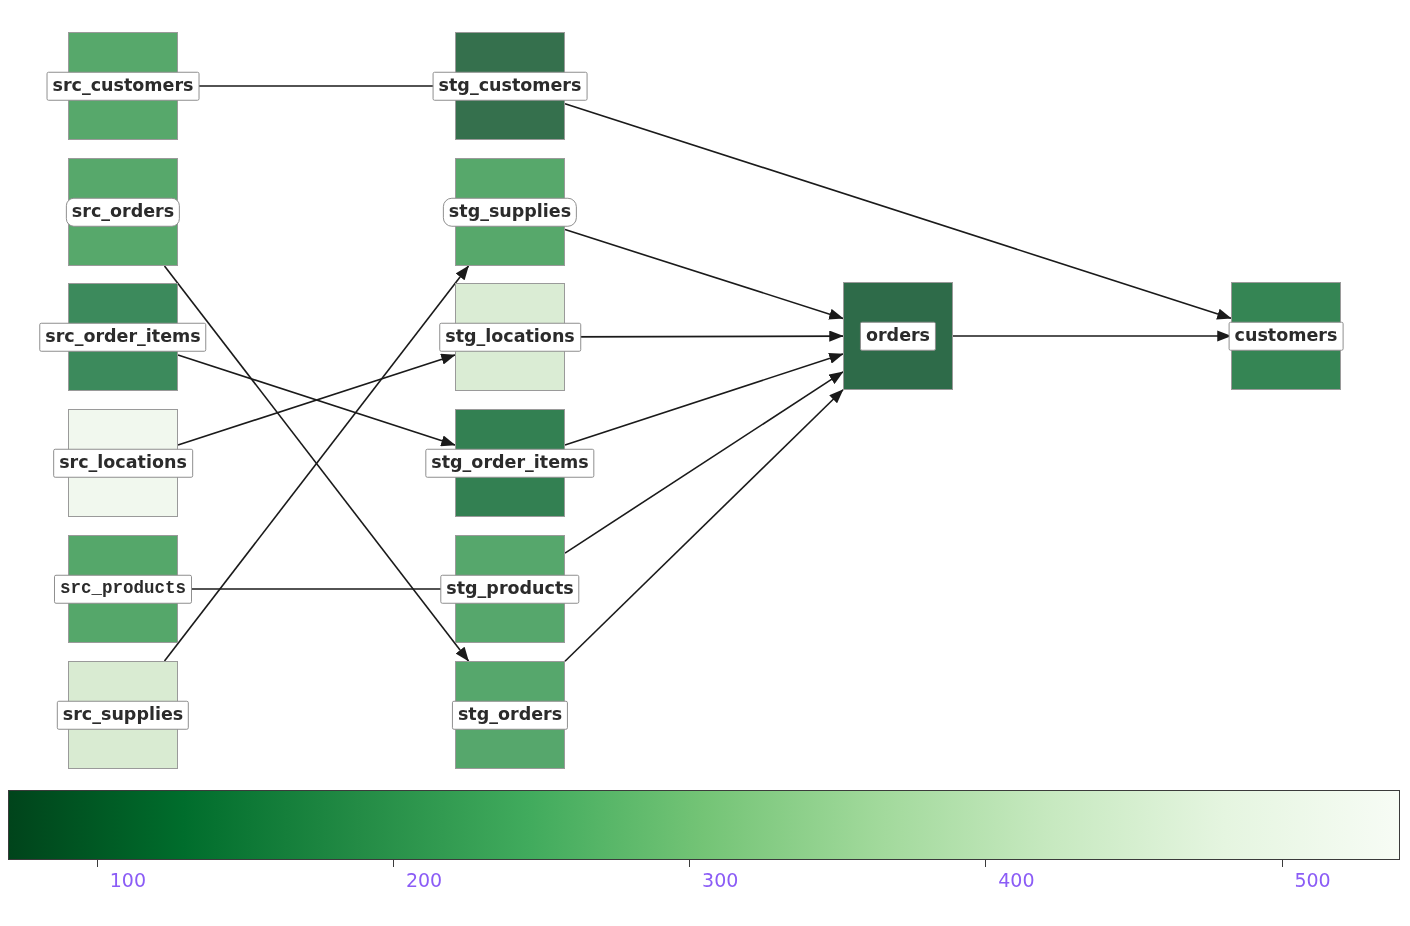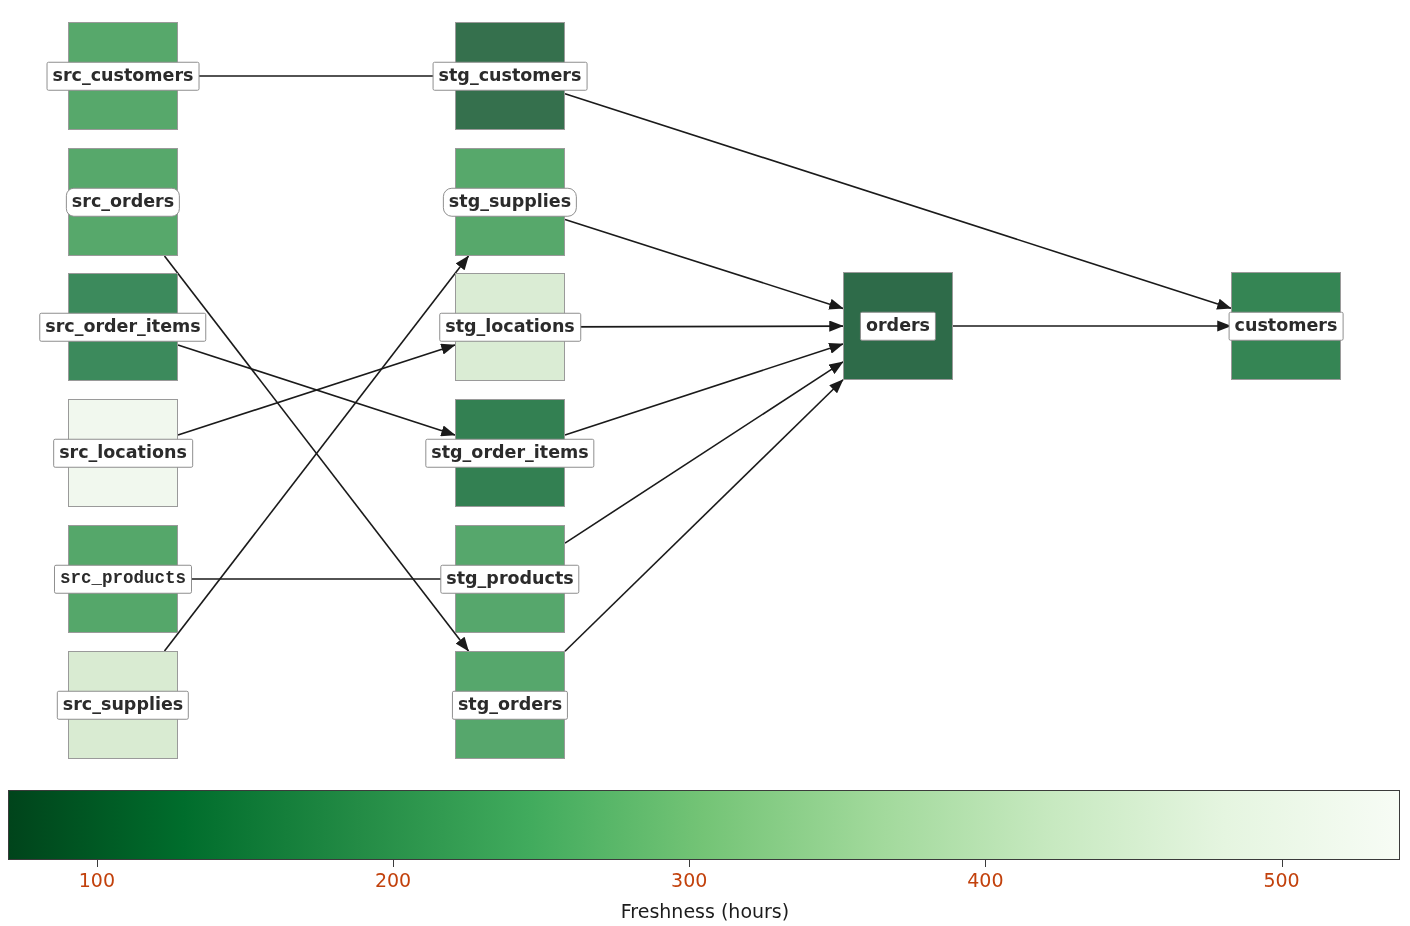--- a/index.html
+++ b/index.html
@@ -11,21 +11,21 @@
     position: relative;
     width: 1410px;
     height: 926px;
     background: #ffffff;
     font-family: "DejaVu Sans", sans-serif;
     overflow: hidden;
   }
   
   #graph-area {
     position: absolute;
-    left: 0; top: 2px;
+    left: 0; top: 12px;
     width: 1410px;
     height: 780px;
   }
   #edge-layer {
     position: absolute;
     left: 0; top: 0;
     width: 1410px;
     height: 780px;
     pointer-events: none;
   }
@@ -71,23 +71,24 @@
     top: 80px;
     width: 1px;
     height: 7px;
     background: #3b3b3b;
   }
   .cb-ticklabel {
     position: absolute;
     top: 89px;
     transform: translateX(-50%);
     font-size: 19px;
-    color: #c2410c;
+    color: #8b5cf6;
     font-family: "DejaVu Sans", sans-serif;
     white-space: nowrap;
+    margin-left: 31px;
   }
   #cb-axis-label {
     position: absolute;
     top: 120px;
     left: 0;
     width: 1410px;
     text-align: center;
     font-size: 19px;
     color: #1c1c1c;
     font-family: "DejaVu Sans", sans-serif;
@@ -164,16 +165,15 @@
         <div class="cb-ticklabel" style="left: 96.8511px;">100</div>
         <div class="cb-tick" style="left: 393.021px;"></div>
         <div class="cb-ticklabel" style="left: 393.021px;">200</div>
         <div class="cb-tick" style="left: 689.191px;"></div>
         <div class="cb-ticklabel" style="left: 689.191px;">300</div>
         <div class="cb-tick" style="left: 985.362px;"></div>
         <div class="cb-ticklabel" style="left: 985.362px;">400</div>
         <div class="cb-tick" style="left: 1281.53px;"></div>
         <div class="cb-ticklabel" style="left: 1281.53px;">500</div>
       </div>
-    <div id="cb-axis-label">Freshness (hours)</div>
   </div>
 
 </div>
 
 </body></html>

